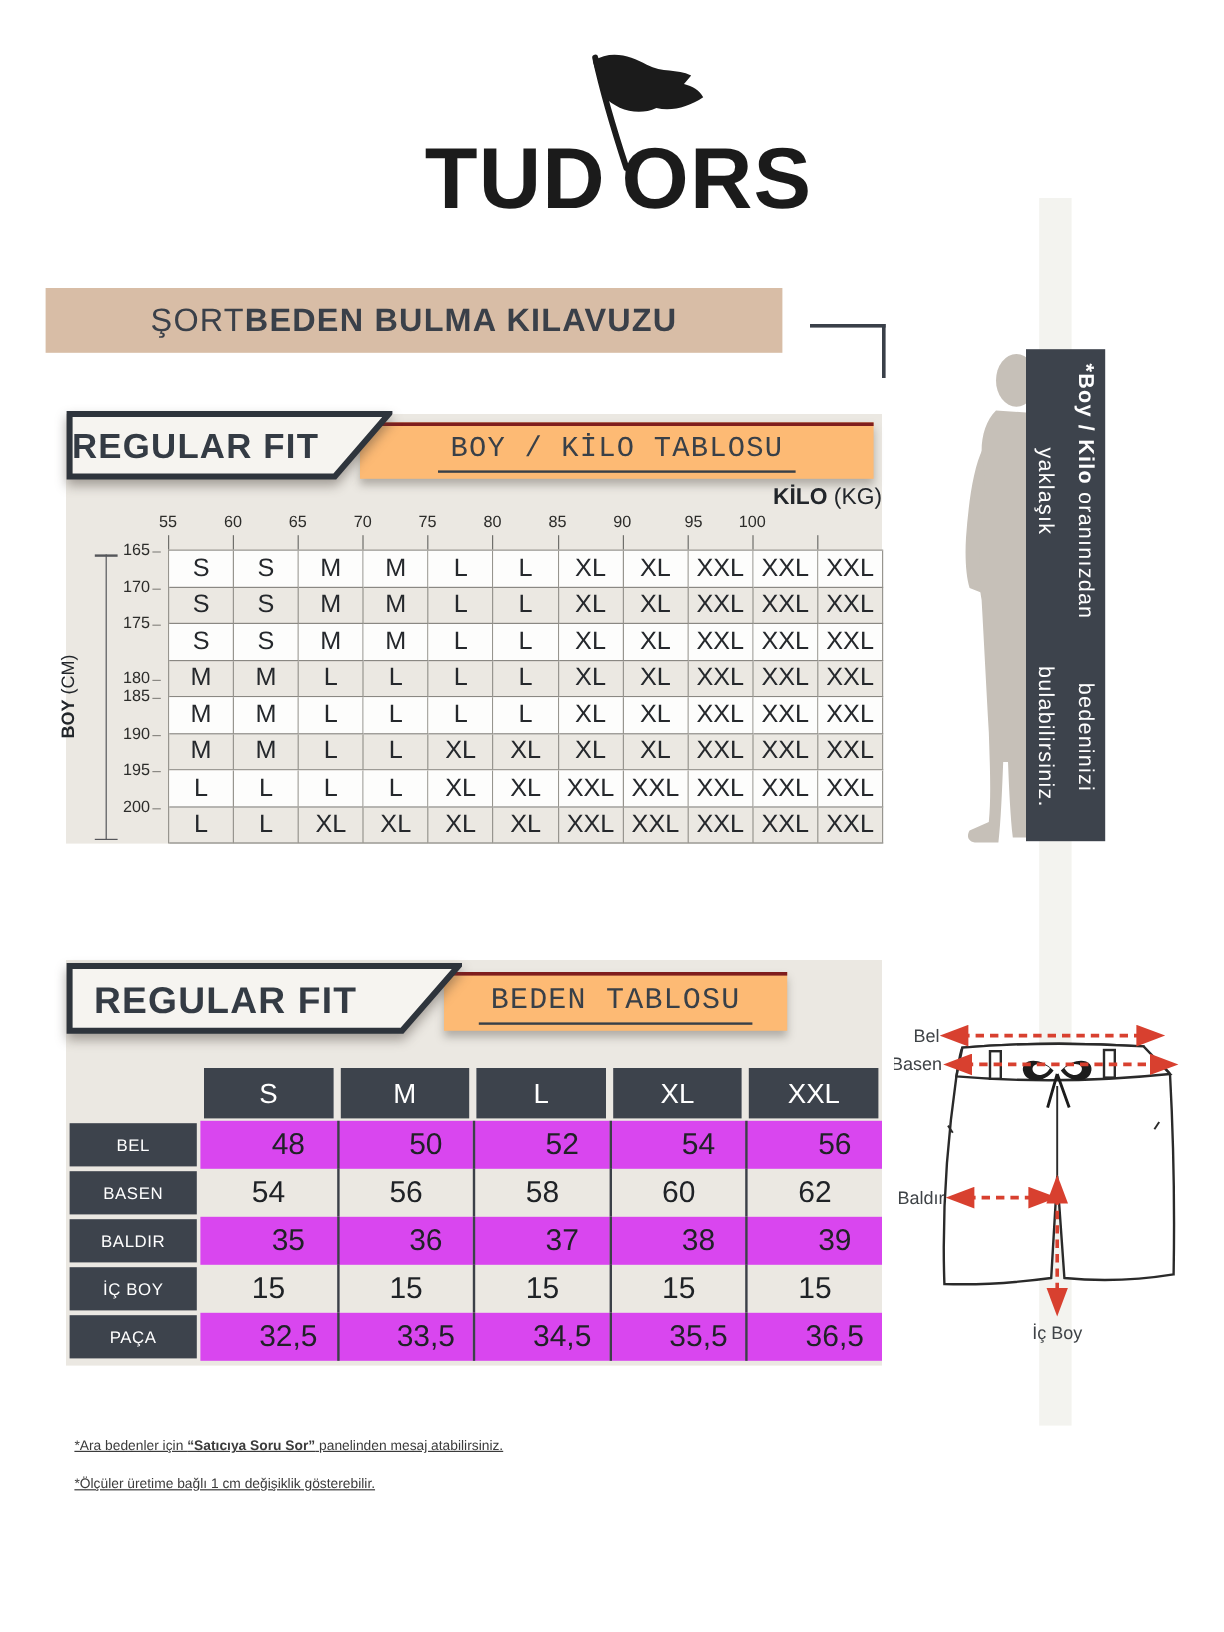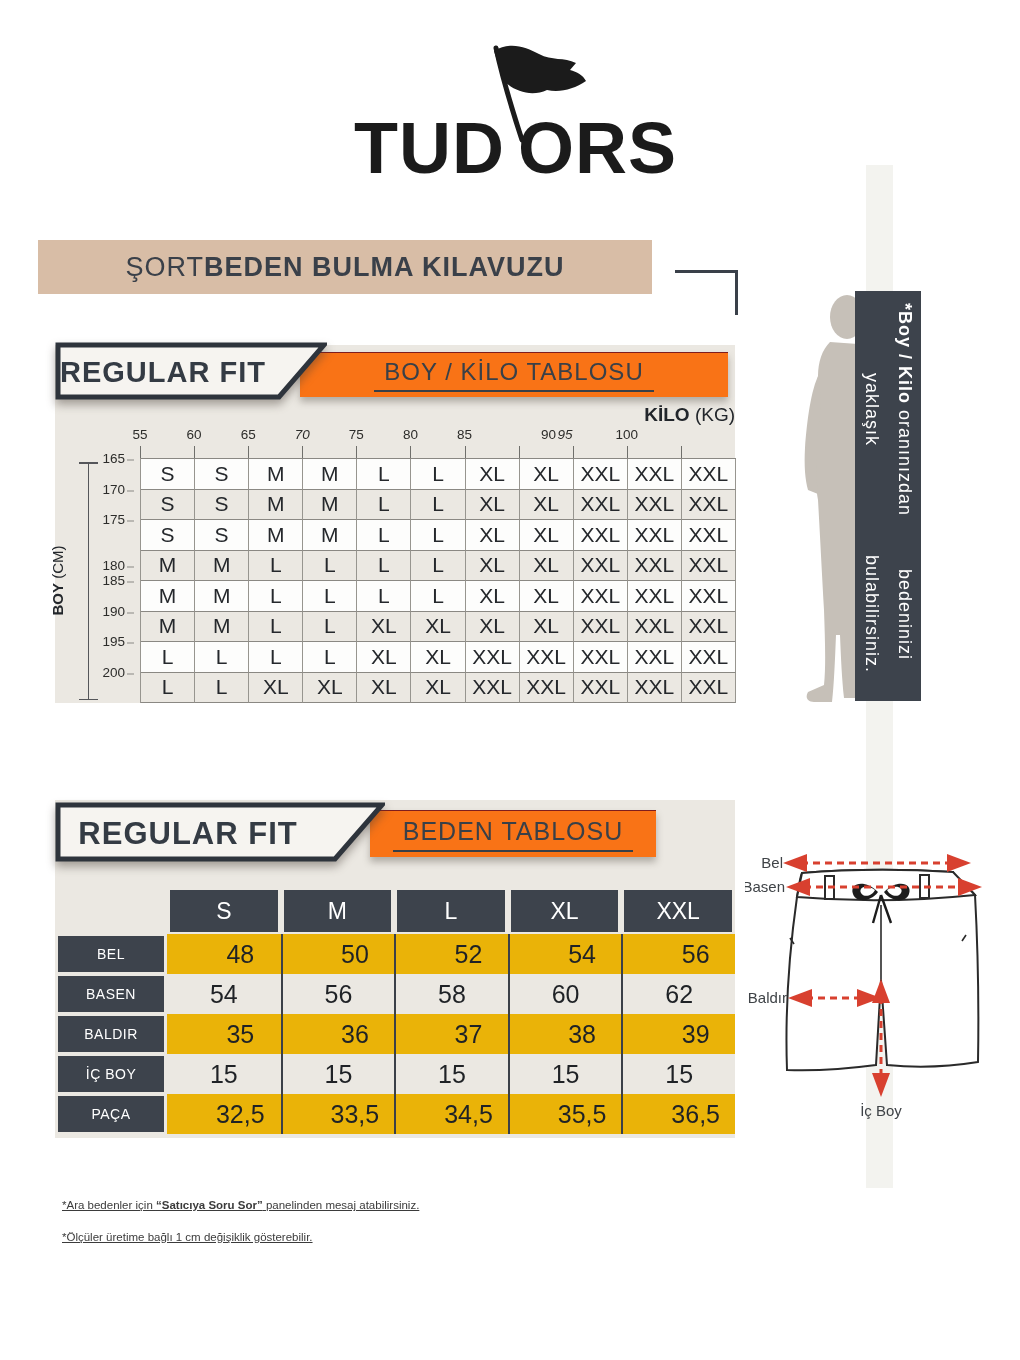--- a/index.html
+++ b/index.html
@@ -18,23 +18,23 @@
   #banner-bracket{left:675px;top:270px;width:60px;height:42px;
                   border-top:3px solid #3a4049;border-right:3px solid #3a4049;}
 
   
   .panel{background:#ebe8e2;}
   #panel1{left:55px;top:345px;width:680px;height:358px;}
   #panel2{left:55px;top:800px;width:680px;height:338px;}
 
   
   .fit-box{filter:drop-shadow(0 5px 5px rgba(70,62,55,.45));}
-  .title-strip{background:#f97316;border-top:1px solid #7f1d1d;
+  .title-strip{background:#fdba74;border-top:3px solid #7f1d1d;
                display:flex;align-items:center;justify-content:center;
-               box-shadow:0 5px 7px rgba(70,62,55,.35);}
+               box-shadow:0 5px 7px rgba(70,62,55,.35);font-family:Liberation Mono, monospace;}
   .title-strip .u{border-bottom:2px solid #394048;padding:0 10px 4px;color:#394048;letter-spacing:1px;}
   #strip1{left:300px;top:352px;width:428px;height:44px;font-size:24px;}
   #strip2{left:370px;top:810px;width:286px;height:46px;font-size:25px;}
   #fitbox1{left:55px;top:342px;width:272px;height:58px;}
   #fitbox2{left:55px;top:802px;width:330px;height:60px;}
 
   
   #kilo-label{left:140px;top:404px;width:595px;text-align:right;font-size:19px;color:#22262b;}
   #kilo-label b{font-weight:800;}
   #weight-axis{left:140px;top:427px;width:595px;height:31px;}
@@ -71,21 +71,21 @@
 
   
   #sizetable{left:55px;top:888px;width:680px;height:246px;display:grid;
              grid-template-columns:112px repeat(5,1fr);grid-template-rows:46px repeat(5,40px);}
   .thc{margin:2px 3px;background:#3d434c;color:#fff;display:flex;align-items:center;justify-content:center;
        font-size:23px;}
   .tlc{margin:2px 3px;background:#3d434c;color:#fff;display:flex;align-items:center;justify-content:center;
        font-size:14px;letter-spacing:.5px;}
   .tvc{display:flex;align-items:center;justify-content:center;font-size:25px;color:#1f2226;}
   .tvc.sep{border-left:2px solid #3b4048;}
-  .tvc.white{background:#eab308;padding-left:33px;}
+  .tvc.white{background:#d946ef;padding-left:33px;}
 
   
   .footnote{left:62px;width:600px;font-size:11.5px;color:#3b3b3b;text-decoration:underline;}
   #footnote1{top:1199px;} #footnote2{top:1231px;}
   .footnote b{font-weight:800;}
 
   svg text{font-family:"Liberation Sans",sans-serif;}
 </style>
 </head>
 <body>
@@ -122,31 +122,31 @@
     <b>KİLO</b><span> (KG)</span>
   </div>
 
   <div class="abs" id="weight-axis">
       <div class="wlabel" style="left: 0px;">55</div>
       <div class="wtick" style="left: 0px;"></div>
       <div class="wlabel" style="left: 54.0909px;">60</div>
       <div class="wtick" style="left: 54.0909px;"></div>
       <div class="wlabel" style="left: 108.182px;">65</div>
       <div class="wtick" style="left: 108.182px;"></div>
-      <div class="wlabel" style="left: 162.273px; font-style: italic;">70</div>
+      <div class="wlabel" style="left: 162.273px;">70</div>
       <div class="wtick" style="left: 162.273px;"></div>
       <div class="wlabel" style="left: 216.364px;">75</div>
       <div class="wtick" style="left: 216.364px;"></div>
       <div class="wlabel" style="left: 270.455px;">80</div>
       <div class="wtick" style="left: 270.455px;"></div>
       <div class="wlabel" style="left: 324.545px;">85</div>
       <div class="wtick" style="left: 324.545px;"></div>
-      <div class="wlabel" style="left: 378.636px; margin-left: 30px;">90</div>
+      <div class="wlabel" style="left: 378.636px;">90</div>
       <div class="wtick" style="left: 378.636px;"></div>
-      <div class="wlabel" style="left: 425px; font-style: italic;">95</div>
+      <div class="wlabel" style="left: 438px;">95</div>
       <div class="wtick" style="left: 432.727px;"></div>
       <div class="wlabel" style="left: 486.818px;">100</div>
       <div class="wtick" style="left: 486.818px;"></div>
       <div class="wlabel" style="left: 569px; margin-top: 35px;">105</div>
       <div class="wtick" style="left: 540.909px;"></div>
     </div>
   <div class="abs" id="matrix">
       <div class="mcell white">S</div>
       <div class="mcell white">S</div>
       <div class="mcell white">M</div>

